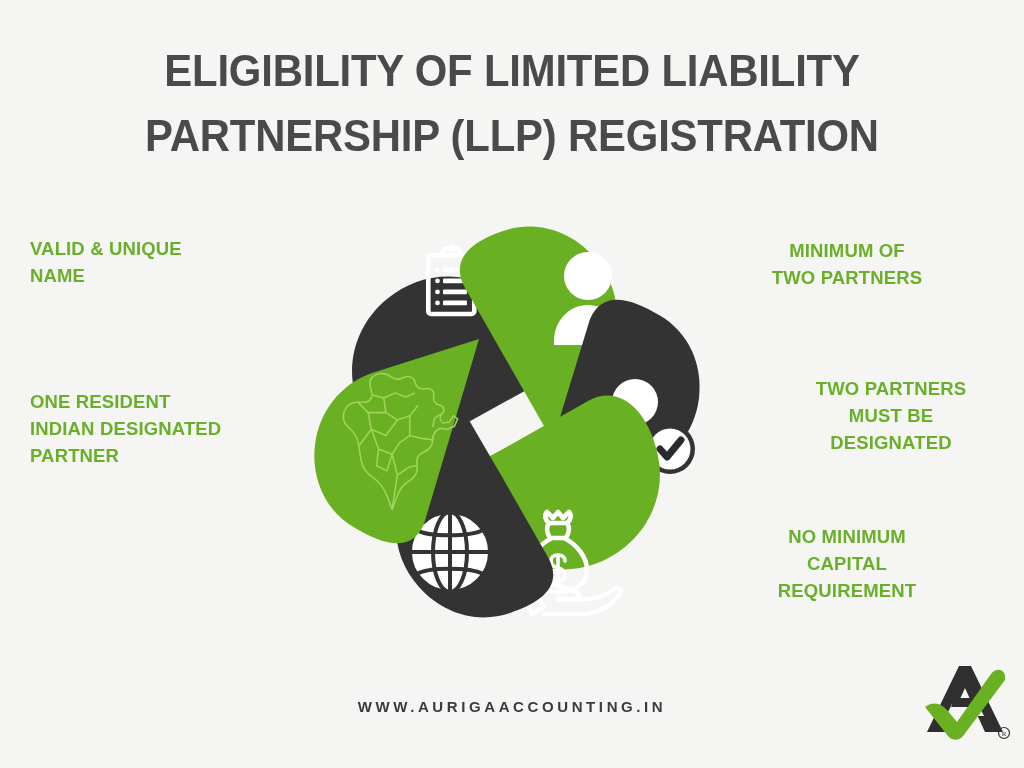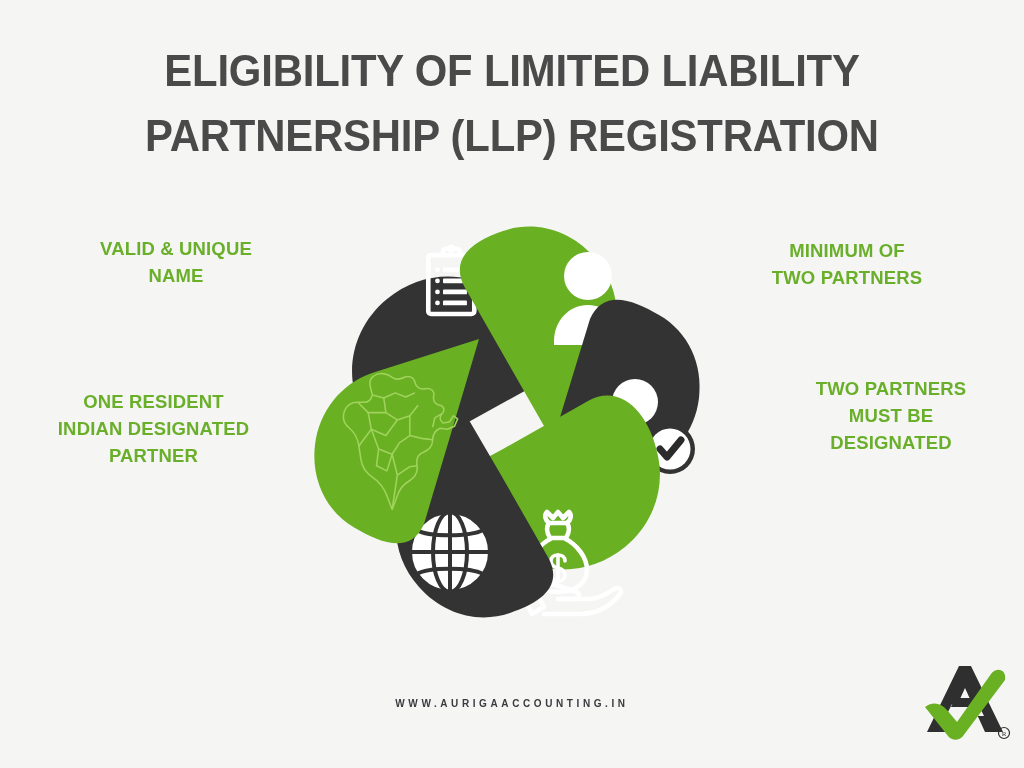--- a/index.html
+++ b/index.html
@@ -43,21 +43,21 @@
   
   .label {
     position: absolute;
     color: #6aaf2a;
     font-weight: bold;
     font-size: 18.5px;
     line-height: 1.45;
     letter-spacing: 0.15px;
     white-space: pre-line;
   }
-  .label.left  { text-align: center; }
+  .label.left  { text-align: left; }
   .label.right { text-align: center; }
 
   #label-valid-unique-name     { left: 30px;  top: 236px; width: 292px; }
   #label-one-resident-partner  { left: 30px;  top: 369px; width: 247px; margin-top: 20px; }
   #label-registered-office     { left: 30px;  top: 521px; width: 292px; }
 
   #label-minimum-two-partners  { left: 697px; top: 238px; width: 300px; }
   #label-two-designated        { left: 751px; top: 376px; width: 280px; }
   #label-no-minimum-capital    { left: 697px; top: 524px; width: 300px; }
 
@@ -72,21 +72,21 @@
   #cycle-graphic svg { display: block; width: 400px; height: 400px; }
 
   
   #footer-url {
     position: absolute;
     left: 0;
     top: 698px;
     width: 1024px;
     text-align: center;
     color: #3a3a3f;
-    font-size: 10px;
+    font-size: 15px;
     font-weight: bold;
     letter-spacing: 3.6px;
   }
 
   #brand-logo {
     position: absolute;
     left: 919px;
     top: 660px;
     width: 92px;
     height: 82px;
@@ -109,20 +109,23 @@
 PARTNER</div>
 
 
   <div class="label right" id="label-minimum-two-partners">MINIMUM OF
 TWO PARTNERS</div>
 
   <div class="label right" id="label-two-designated">TWO PARTNERS
 MUST BE
 DESIGNATED</div>
 
+  <div class="label right" id="label-no-minimum-capital">NO MINIMUM
+CAPITAL
+REQUIREMENT</div>
 
   <div id="cycle-graphic">
     <svg viewBox="0 0 400 400" xmlns="http://www.w3.org/2000/svg">
       <defs>
 
         <g id="arm">
           <path d="M 8,108
                    C 8,74 28,44 58,27
                    C 84,12 114,12 140,27
                    L 262,97

